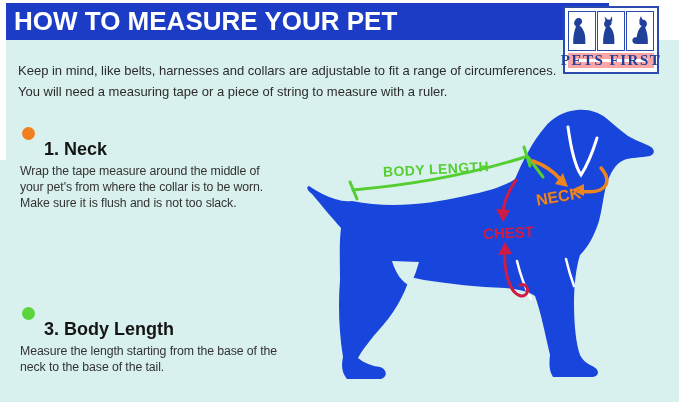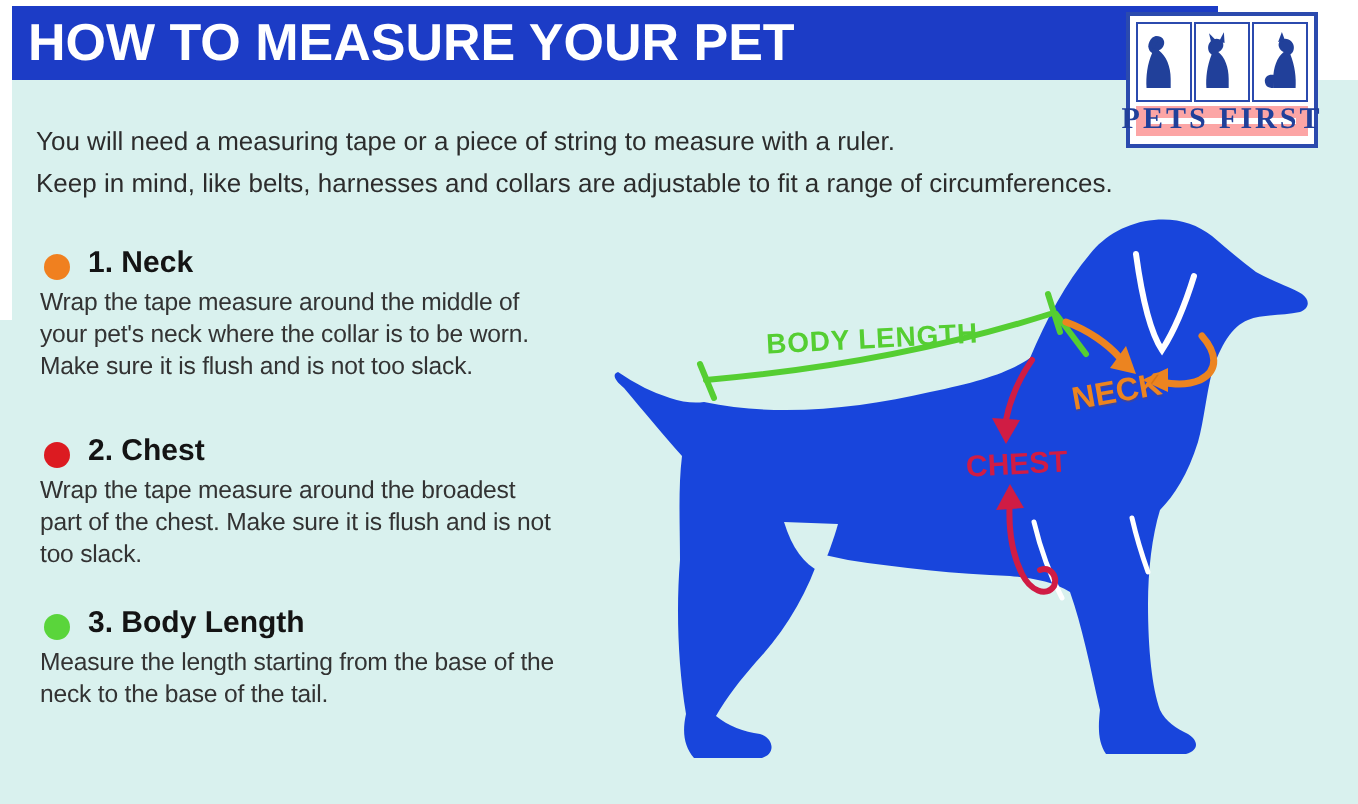--- a/index.html
+++ b/index.html
@@ -23,21 +23,21 @@
              display:flex;align-items:center;justify-content:center;
              font-family:"Liberation Serif", serif;font-weight:bold;font-size:15px;
              letter-spacing:1.5px;color:#21409A;white-space:nowrap;}
   
   .intro{position:absolute;left:18px;top:60px;color:#2C2C2C;font-size:13px;line-height:21px;white-space:nowrap;}
   
   .section{position:absolute;left:20px;width:300px;}
   .sec-1{top:123px;} .sec-2{top:217px;} .sec-3{top:303px;}
   .bullet{position:absolute;left:2px;top:4px;width:13px;height:13px;border-radius:50%;}
   .bullet-orange{background:#F0801F;} .bullet-red{background:#DC1B21;} .bullet-green{background:#5AD53B;}
-  .sec-title{margin-left:24px;font-size:15px;font-weight:bold;color:#141414;margin-bottom:3px;}
+  .sec-title{margin-left:24px;font-size:18px;font-weight:bold;color:#141414;margin-bottom:3px;margin-top:16px;}
   .sec-body{font-size:12.3px;line-height:16px;color:#333333;letter-spacing:-0.1px;white-space:nowrap;}
   
   .diagram-svg{position:absolute;left:0;top:0;width:679px;height:402px;pointer-events:none;}
   .diagram-label{position:absolute;font-weight:bold;white-space:nowrap;}
   .lbl-bodylength{left:383px;top:161px;font-size:14px;color:#55CE32;letter-spacing:0.4px;transform:rotate(-3deg);}
   .lbl-neck{left:536px;top:188px;font-size:16px;color:#EC8420;transform:rotate(-10deg);text-shadow:0 1px 0 rgba(150,70,0,0.25);}
   .lbl-chest{left:483px;top:224px;font-size:15px;color:#D01C44;transform:rotate(-3deg);}
 </style>
 </head>
 <body>
@@ -142,43 +142,34 @@
           <path fill="#21409A" d="M17,4.5 C14.2,4.5 12.8,6.5 13.4,8.8 C13.8,10.2 14.8,11.2 16,11.6 C12.4,14.4 10.4,20 10.4,26 L10.4,31 L22.4,31 C22.8,25.5 22,19 19.6,13 C21.4,11.8 22,9.4 21,7.2 C20.2,5.5 18.8,4.6 17,4.5 Z"></path>
           <path fill="#21409A" d="M16.8,5.5 L15,0.8 L13,6.2 Z"></path>
           <path fill="#21409A" d="M11,24 C7,23 4.6,26 6.4,29.4 C7.4,31 9.6,31 10.6,31 Z"></path>
         </svg>
       </div>
     </div>
     <div class="logo-name">PETS FIRST</div>
   </div>
 
   <div class="intro">
+    <div>Keep in mind, like belts, harnesses and collars are adjustable to fit a range of circumferences.</div>
     <div>You will need a measuring tape or a piece of string to measure with a ruler.</div>
-    <div>Keep in mind, like belts, harnesses and collars are adjustable to fit a range of circumferences.</div>
   </div>
 
   <div class="section sec-1">
     <span class="bullet bullet-orange"></span>
     <div class="sec-title">1. Neck</div>
     <div class="sec-body">
       <div>Wrap the tape measure around the middle of</div>
-      <div>your pet's neck where the collar is to be worn.</div>
+      <div>your pet's from where the collar is to be worn.</div>
       <div>Make sure it is flush and is not too slack.</div>
     </div>
   </div>
 
-  <div class="section sec-2">
-    <span class="bullet bullet-red"></span>
-    <div class="sec-title">2. Chest</div>
-    <div class="sec-body">
-      <div>Wrap the tape measure around the broadest</div>
-      <div>part of the chest. Make sure it is flush and is not</div>
-      <div>too slack.</div>
-    </div>
-  </div>
 
   <div class="section sec-3">
     <span class="bullet bullet-green"></span>
     <div class="sec-title">3. Body Length</div>
     <div class="sec-body">
       <div>Measure the length starting from the base of the</div>
       <div>neck to the base of the tail.</div>
     </div>
   </div>
 

